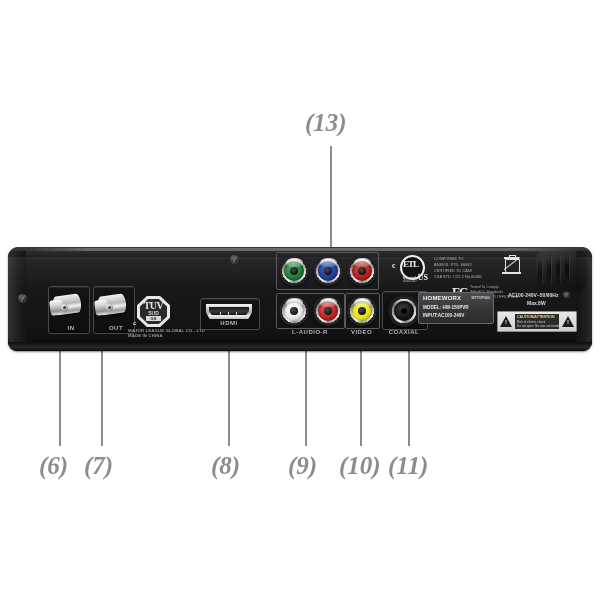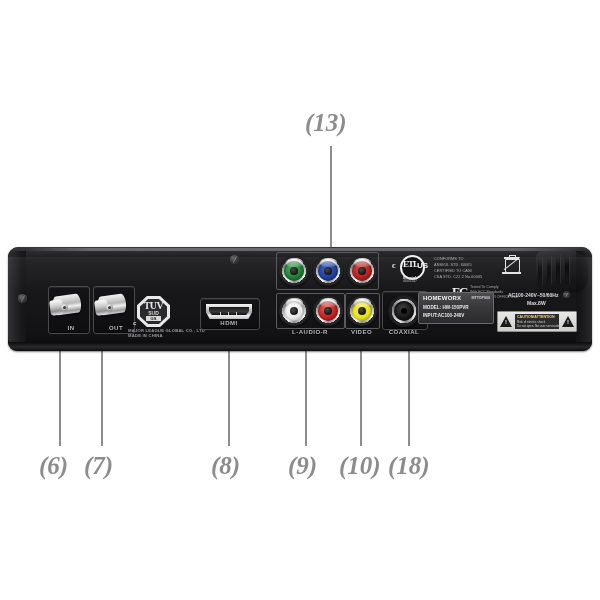--- a/index.html
+++ b/index.html
@@ -224,21 +224,21 @@
     position:absolute;left:8px;top:0;width:21px;height:21px;border-radius:50%;
     border:2px solid #f0f0f0;
     background:#121214;
   }
   #etltext{
     position:absolute;left:8px;top:4px;width:21px;text-align:center;
     font-family:"Liberation Serif",serif;font-weight:bold;font-size:9px;color:#f2f2f2;
     letter-spacing:-1px;
   }
   #etlc{position:absolute;left:0px;top:6px;font-size:8px;color:#eee;font-weight:bold;font-family:"Liberation Serif",serif;}
-  #etlus{position:absolute;right:0px;top:6px;font-size:8px;color:#eee;font-weight:bold;font-family:Liberation Sans, sans-serif;}
+  #etlus{position:absolute;right:0px;top:18px;font-size:8px;color:#eee;font-weight:bold;font-family:Liberation Serif, serif;}
   #etlsub1{position:absolute;left:0;top:20px;width:36px;text-align:center;font-size:4px;color:#d6d6d6;font-weight:bold;}
   #etlsub2{position:absolute;left:0;top:24px;width:36px;text-align:center;font-size:3.6px;color:#bdbdbd;}
 
   #fccmark{
     position:absolute;left:452px;top:284px;
     font-family:"Liberation Serif",serif;font-weight:bold;font-size:13px;color:#efefef;
     letter-spacing:-1px;
   }
   .fcctext{position:absolute;color:#a6a6aa;font-size:3.6px;white-space:nowrap;}
 
@@ -324,21 +324,21 @@
   <div class="lead" style="left:305px;top:334px;height:112px;"></div>
   <div class="lead" style="left:360px;top:334px;height:112px;"></div>
   <div class="lead" style="left:408px;top:325px;height:121px;"></div>
 
   <div class="callout" style="left:305px;top:110px;">(13)</div>
   <div class="callout" style="left:39px;top:453px;">(6)</div>
   <div class="callout" style="left:84px;top:453px;">(7)</div>
   <div class="callout" style="left:211px;top:453px;">(8)</div>
   <div class="callout" style="left:288px;top:453px;">(9)</div>
   <div class="callout" style="left:339px;top:453px;">(10)</div>
-  <div class="callout" style="left:388px;top:453px;">(18)</div>
+  <div class="callout" style="left:388px;top:453px;">(11)</div>
 
   <div id="device">
     <div id="topbevel"></div>
     <div id="topglow"></div>
     <div id="leftcorner"></div>
     <div id="rightcorner"></div>
     <div class="sheen" style="left:0;top:10px;width:584px;height:34px;"></div>
 
     <div class="screw" style="left:222px;top:8px;width:9px;height:9px;"></div>
     <div class="screw" style="left:10px;top:47px;width:9px;height:9px;"></div>

